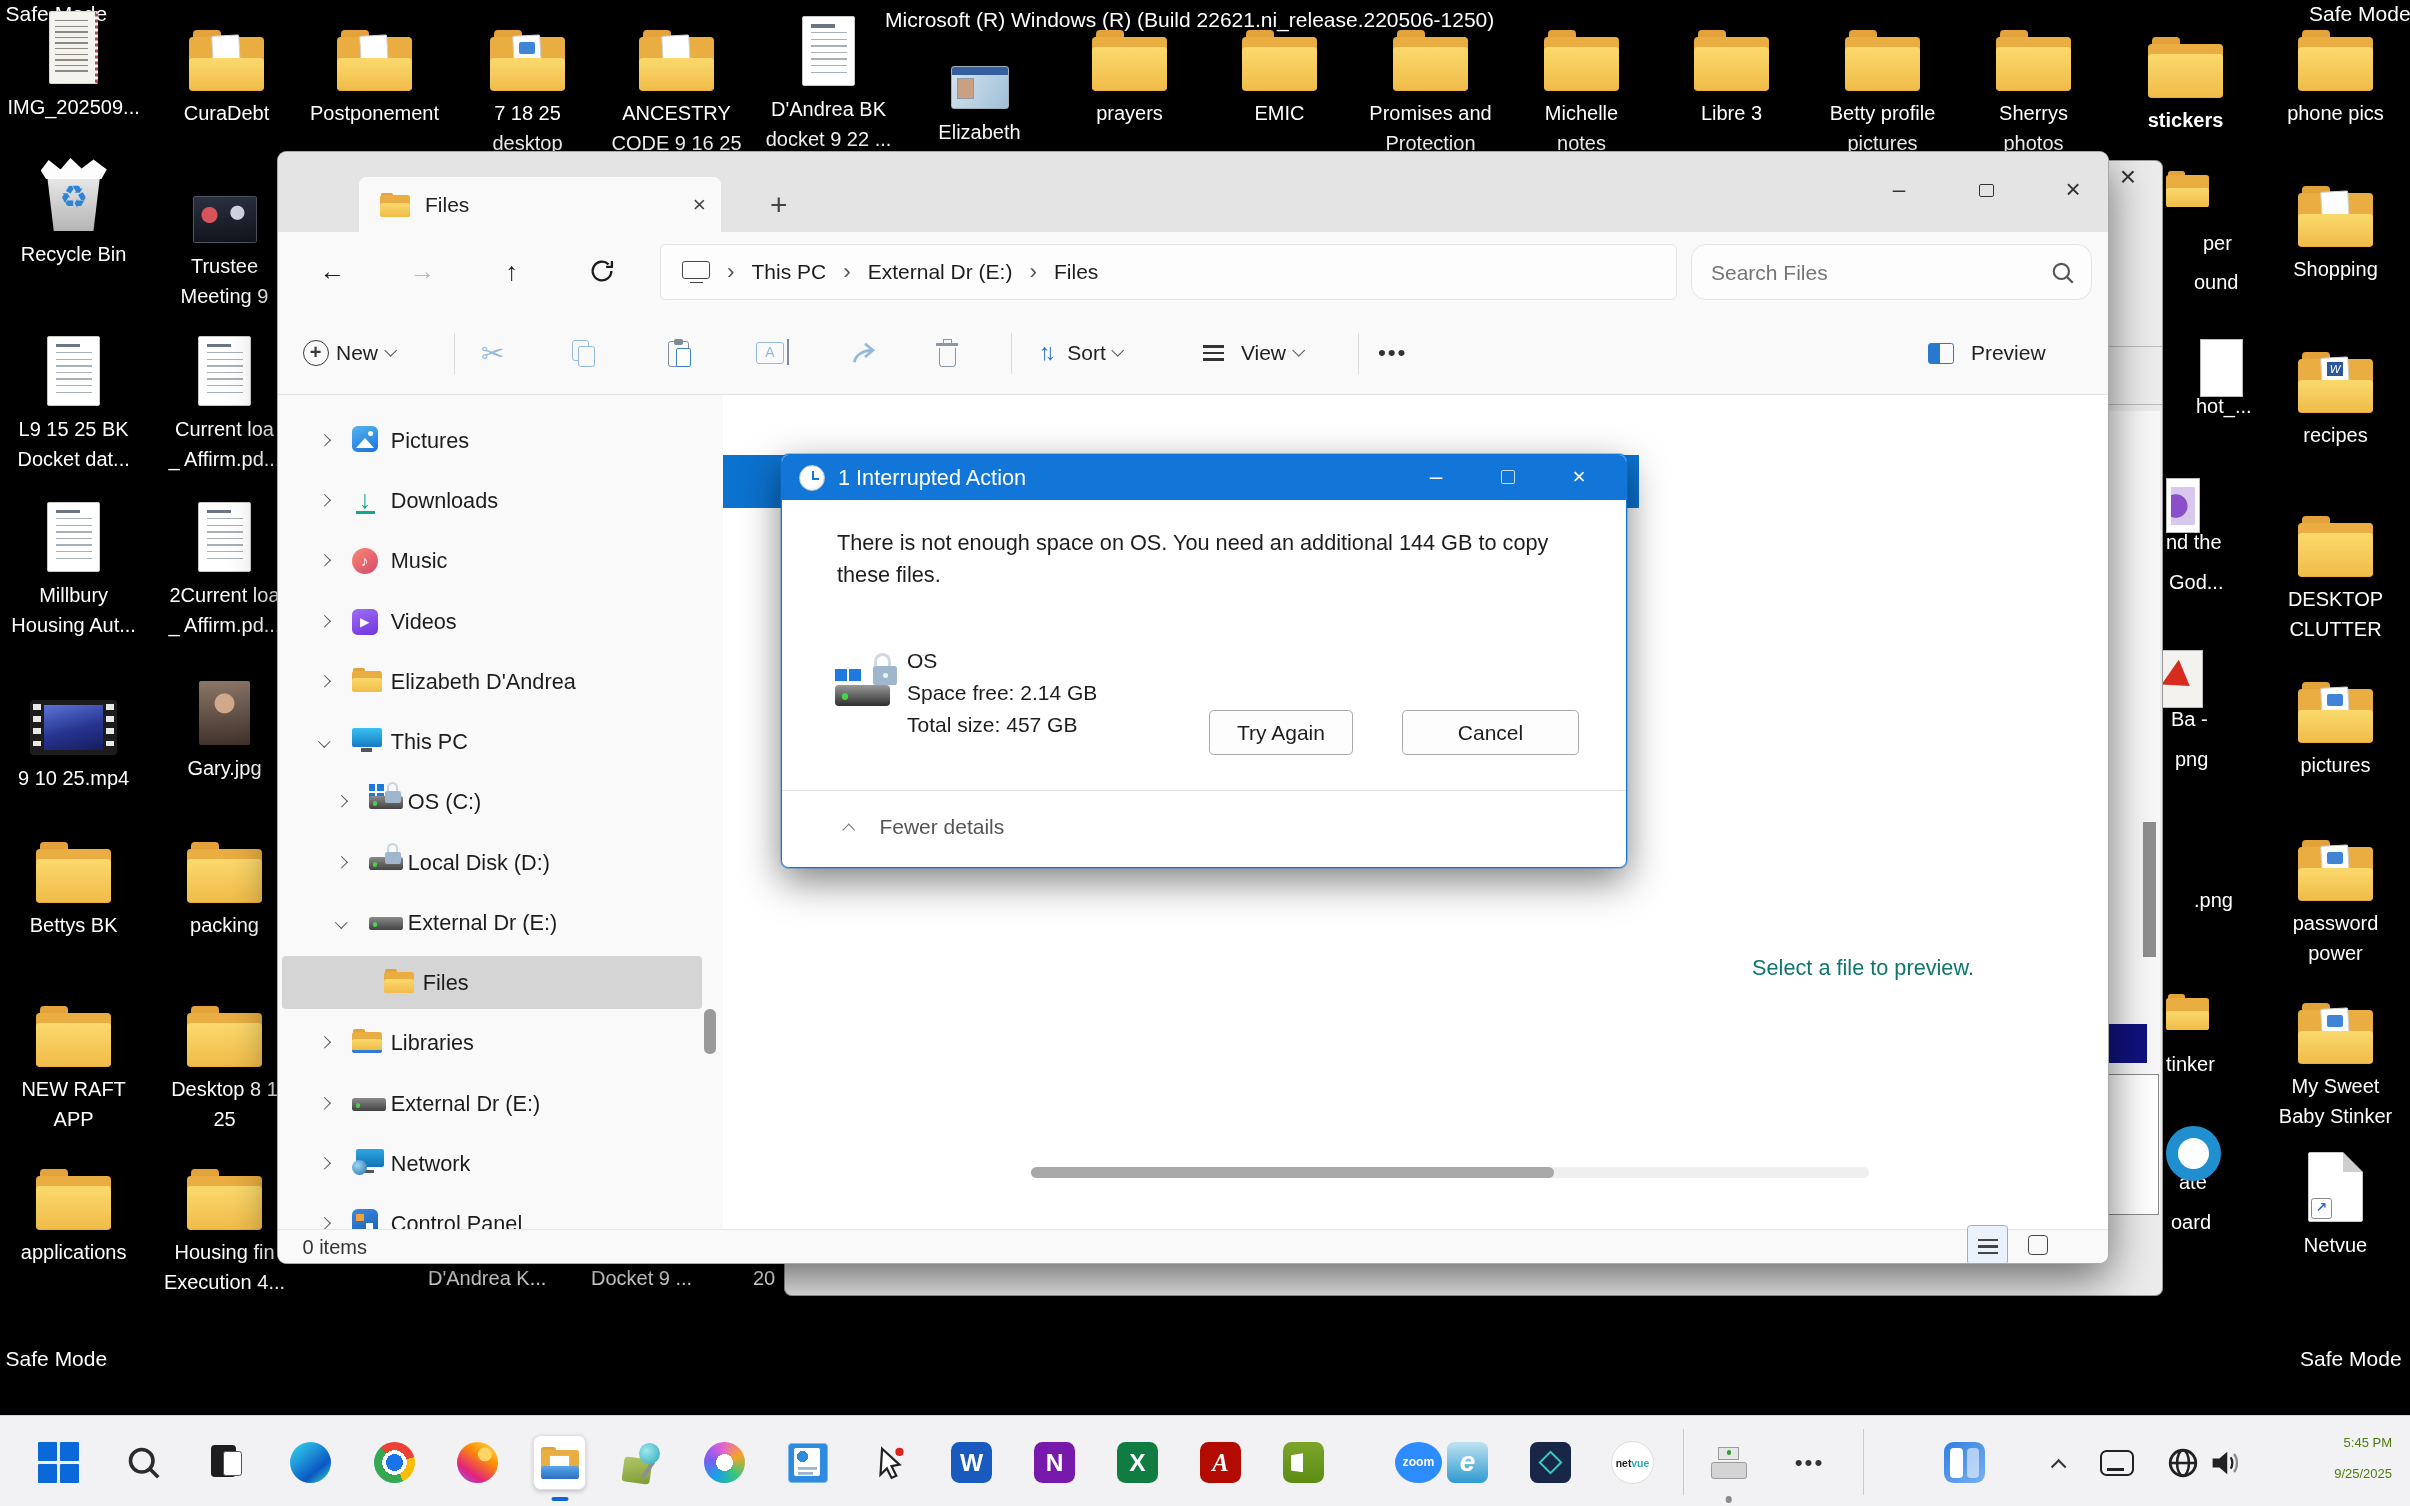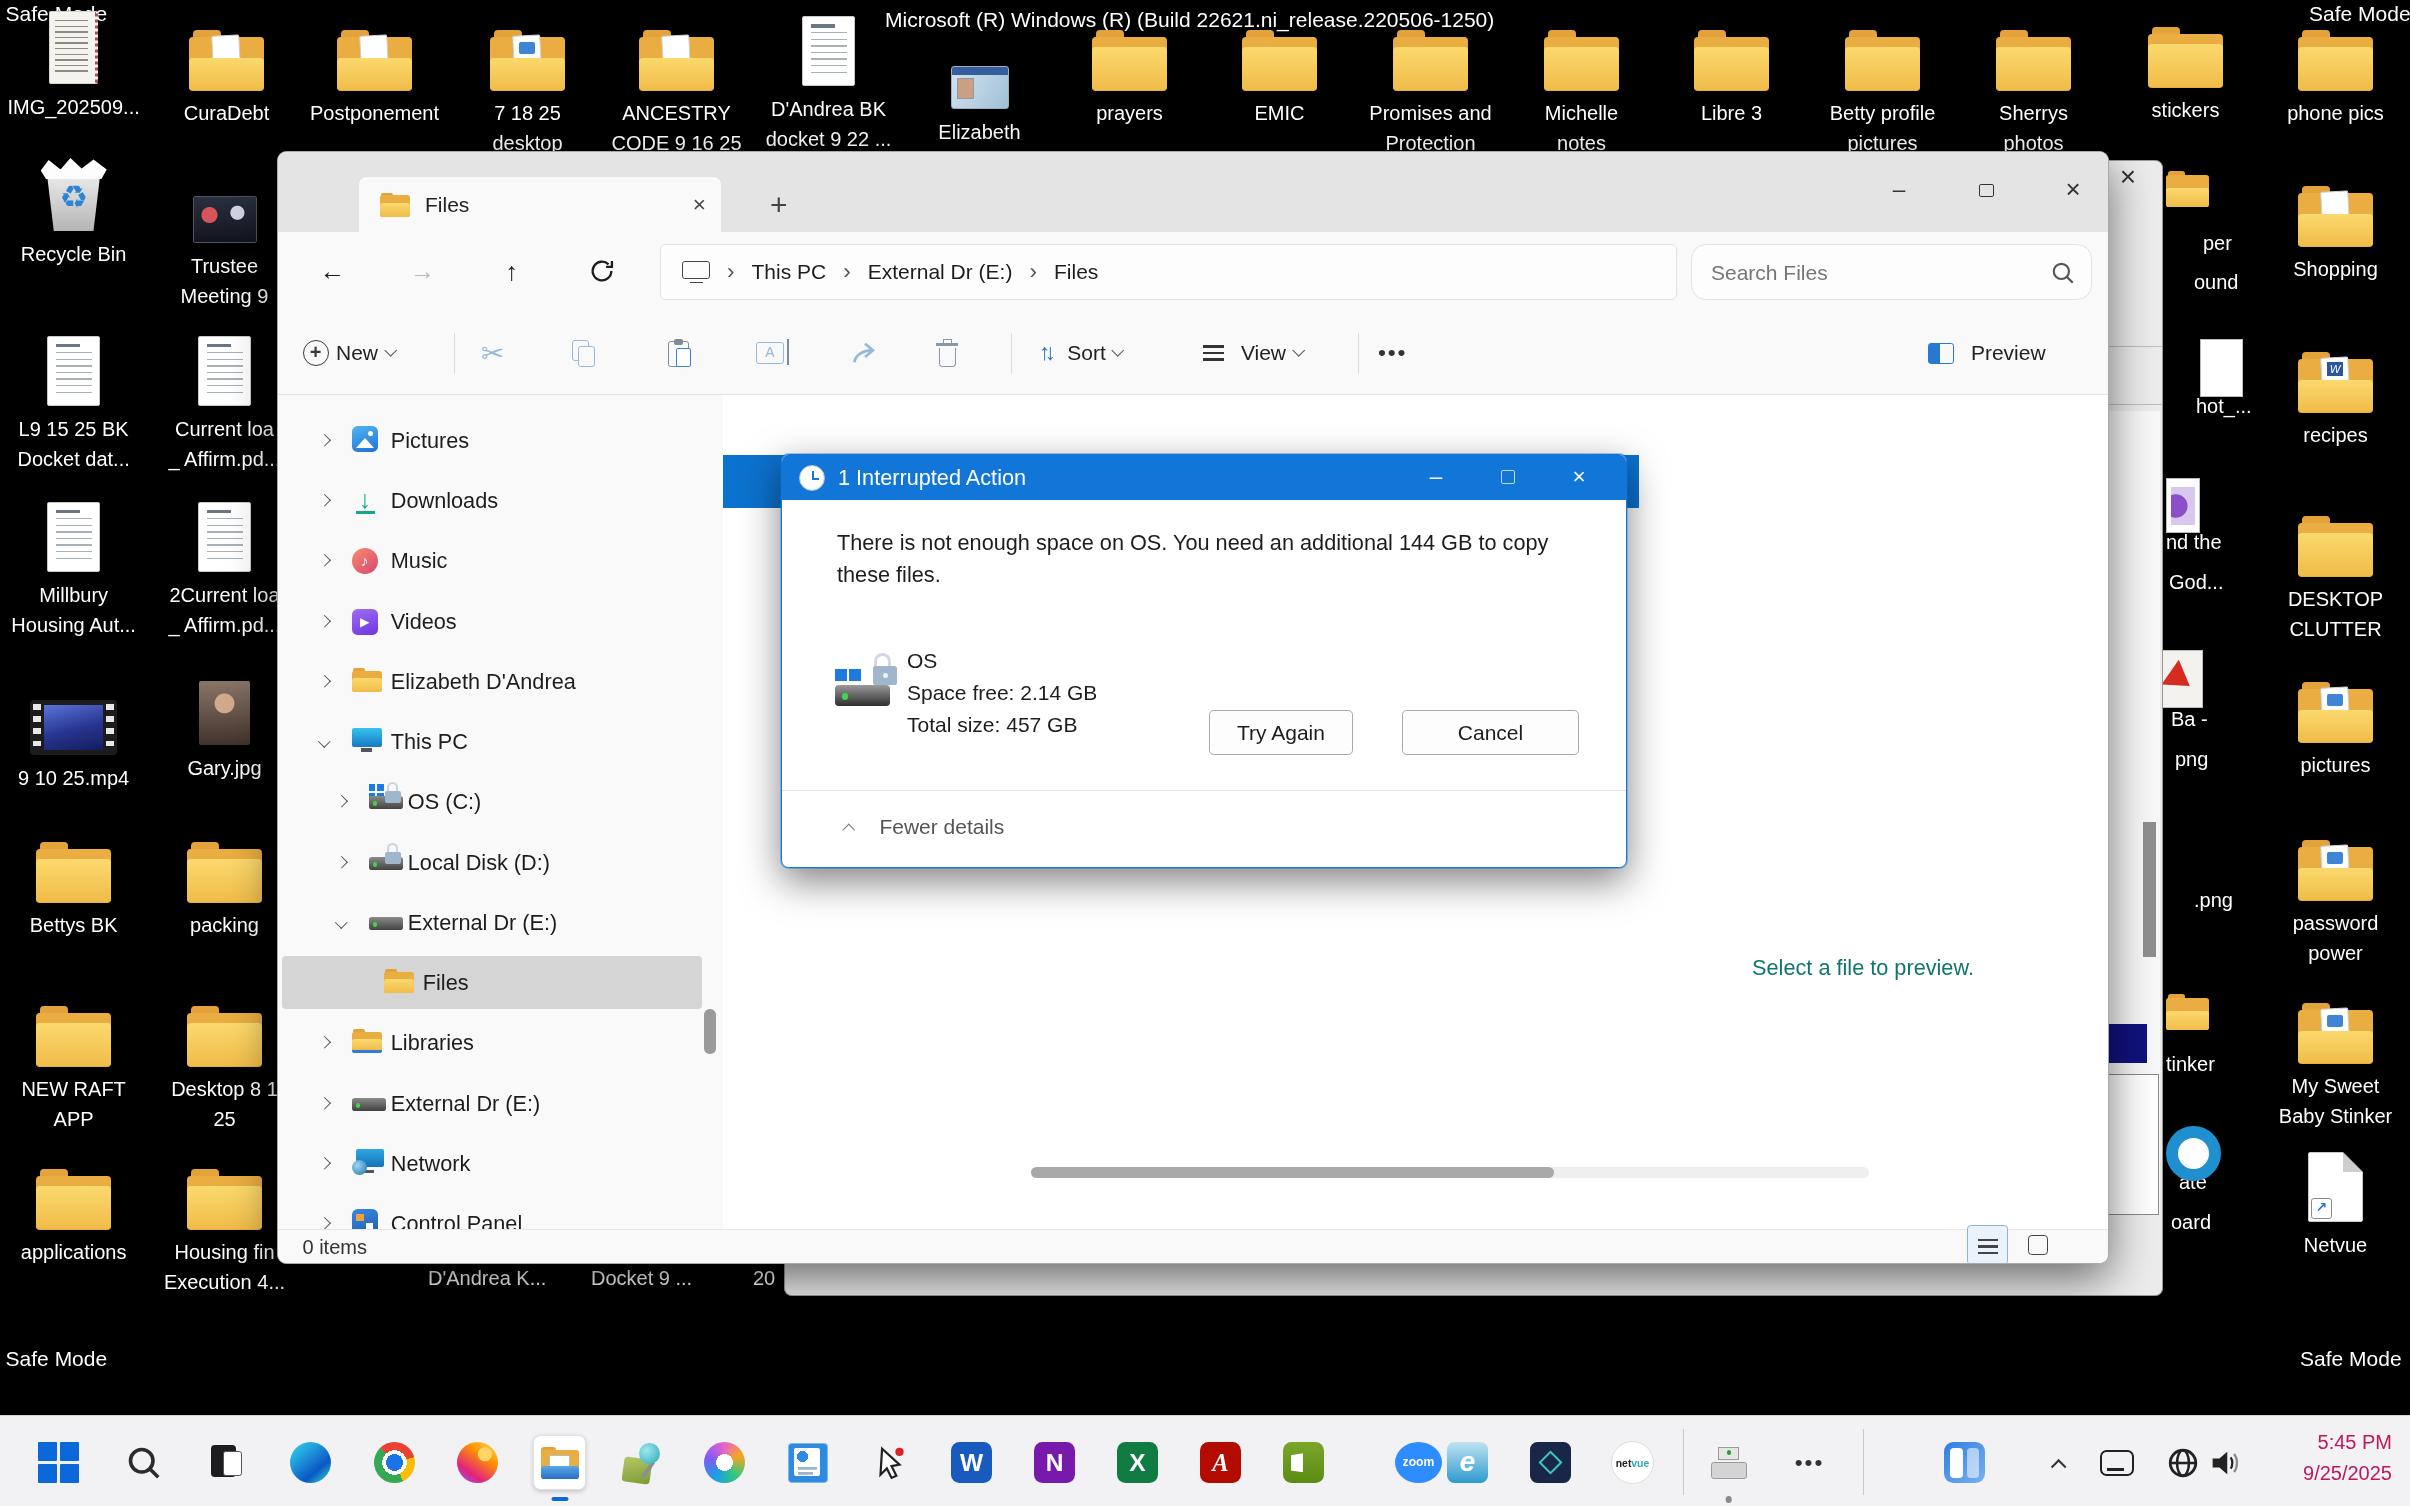--- a/index.html
+++ b/index.html
@@ -254,21 +254,21 @@
 .tk-pr .tp{position:absolute;left:7.5px;top:0;width:21px;height:13px;background:#e6e6e6;border:0.9px solid #9a9a9a}
 .tk-pr .gd{position:absolute;left:16px;top:3.8px;width:4.7px;height:4.7px;border-radius:50%;background:#2f9e2f}
 .tk-run{position:absolute;left:50%;transform:translateX(-50%);bottom:-13px;width:6.6px;height:6.6px;border-radius:50%;background:#8a8a8a}
 .tk-more{font-size:22.6px;color:#333;letter-spacing:1.9px}
 .tk-wid{position:relative;width:41px;height:41px;border-radius:9.4px;background:linear-gradient(135deg,#2f7fe0,#79b0f2)}
 .tk-wid .a{position:absolute;left:5.6px;top:5.6px;width:13px;height:30px;background:#fff;border-radius:3.8px}
 .tk-wid .b{position:absolute;left:22.6px;top:5.6px;width:12.2px;height:30px;background:rgba(255,255,255,.55);border-radius:3.8px}
 .tk-chevup{width:11.3px;height:11.3px;border-right:2.8px solid #333;border-bottom:2.8px solid #333;transform:rotate(-135deg);position:relative;top:3.8px}
 .tk-kb{position:relative;width:34px;height:26px;border:2.8px solid #222;border-radius:6.6px}
 .tk-kb i{position:absolute;left:5.6px;bottom:2.8px;width:17px;height:2.8px;background:#222}
-#clock{position:absolute;right:19px;top:11.3px;text-align:right;font-size:20px;color:#be185d;line-height:31px}
+#clock{position:absolute;right:19px;top:11.3px;text-align:right;font-size:13px;color:#4d7c0f;line-height:31px}
 .frag-label{position:absolute;color:#fff;font-size:20px;text-shadow:0 0.9px 2.8px #000;z-index:1}
 .frag-icon{position:absolute;z-index:1}
 .ffold-sm{position:relative;width:43px;height:36px}
 .ffold-sm .t{position:absolute;left:1.9px;top:0;width:17px;height:7.5px;background:#e3a33a;border-radius:2.8px 2.8px 0 0}
 .ffold-sm .b{position:absolute;left:0;top:3.8px;width:43px;height:32px;background:#e9ad41;border-radius:2.8px}
 .ffold-sm .f{position:absolute;left:0;bottom:0;width:43px;height:19px;background:linear-gradient(180deg,#fbd96d,#f0bc49);border-radius:2.8px}
 .fdoc-sm{width:43px;height:58px;background:#fff;border:0.9px solid #bbb}
 </style>
 </head>
 <body>
@@ -409,21 +409,21 @@
       <div class="dicon" style="left: 1958px; top: 15px;">
         <div class="dart">
           <span class="fold plain">
             <i class="ftab"></i>
             <i class="fback"></i>
             <i class="ffront"></i>
           </span>
         </div>
         <div class="dlabel">Sherrys<br>photos</div>
       </div>
-      <div class="dicon" style="left: 2110px; top: 12px;">
+      <div class="dicon" style="left: 2110px; top: 22px; font-weight: bold;">
         <div class="dart">
           <span class="fold plain">
             <i class="ftab"></i>
             <i class="fback"></i>
             <i class="ffront"></i>
           </span>
         </div>
         <div class="dlabel">stickers</div>
       </div>
       <div class="dicon" style="left: 2260px; top: 15px;">

